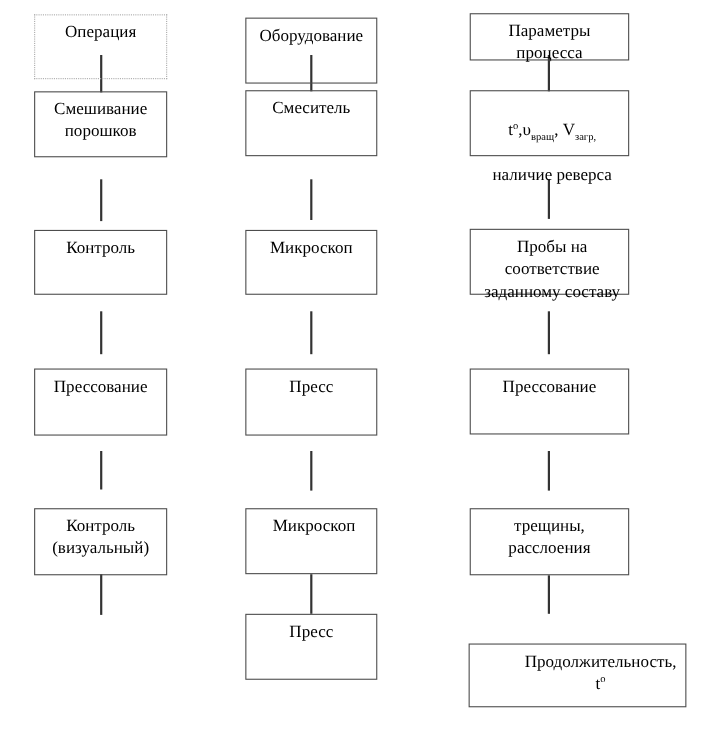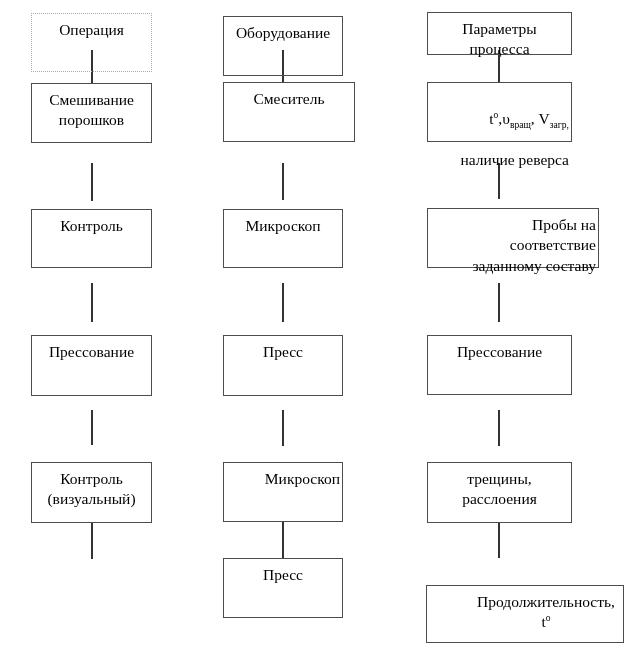--- a/index.html
+++ b/index.html
@@ -25,21 +25,21 @@
     text-align: center;
     padding-top: 6px;
     line-height: 1.32;
     white-space: pre-line;
     z-index: 2;
   }
   .box.dotted {
     border: 1px dotted #a9a9a9;
   }
   .box.left {
-    text-align: right;
+    text-align: center;
     padding-left: 7px;
     padding-right: 2px;
   }
   .box.prewrap {
     white-space: pre-wrap;
     padding-left: 42px;
   }
   .vline {
     position: absolute;
     width: 1.5px;
@@ -68,41 +68,41 @@
   <div class="box" style="left:31px;top:462px;width:121px;height:61px">Контроль
 (визуальный)</div>
 
   <div class="vline" style="left:91px;top:50px;height:34px"></div>
   <div class="vline" style="left:91px;top:163px;height:38px"></div>
   <div class="vline" style="left:91px;top:283px;height:39px"></div>
   <div class="vline" style="left:91px;top:410px;height:35px"></div>
   <div class="vline" style="left:91px;top:522px;height:37px"></div>
 
   <div class="box" style="left:223px;top:16px;width:120px;height:60px">Оборудование</div>
-  <div class="box" style="left:223px;top:82px;width:132px;height:60px">Смеситель</div>
+  <div class="box" style="left:223px;top:82px;width:120px;height:60px">Смеситель</div>
   <div class="box" style="left:223px;top:209px;width:120px;height:59px">Микроскоп</div>
   <div class="box" style="left:223px;top:335px;width:120px;height:61px">Пресс</div>
   <div class="box left" style="left:223px;top:462px;width:120px;height:60px">Микроскоп</div>
   <div class="box" style="left:223px;top:558px;width:120px;height:60px">Пресс</div>
 
   <div class="vline" style="left:282px;top:50px;height:33px"></div>
   <div class="vline" style="left:282px;top:163px;height:37px"></div>
   <div class="vline" style="left:282px;top:283px;height:39px"></div>
   <div class="vline" style="left:282px;top:410px;height:36px"></div>
   <div class="vline" style="left:282px;top:522px;height:36px"></div>
 
   <div class="box" style="left:427px;top:12px;width:145px;height:43px">Параметры
 процесса</div>
 
   <div class="box left" style="left:427px;top:82px;width:145px;height:60px">
     <div><span>t</span><sup>o</sup><span>,υ</span><sub>вращ</sub><span>, V</span><sub>загр,</sub></div>
     <div>наличие реверса</div>
   </div>
 
-  <div class="box left" style="left:427px;top:208px;width:172px;height:60px">Пробы на
+  <div class="box left" style="left:427px;top:208px;width:145px;height:60px">Пробы на
 соответствие
 заданному составу</div>
   <div class="box" style="left:427px;top:335px;width:145px;height:60px">Прессование</div>
   <div class="box" style="left:427px;top:462px;width:145px;height:61px">трещины,
 расслоения</div>
 
   <div class="box prewrap" style="left:426px;top:585px;width:198px;height:58px"><span>Продолжительность,  t</span><sup>o</sup></div>
 
   <div class="vline" style="left:498px;top:50px;height:33px"></div>
   <div class="vline" style="left:498px;top:163px;height:36px"></div>

